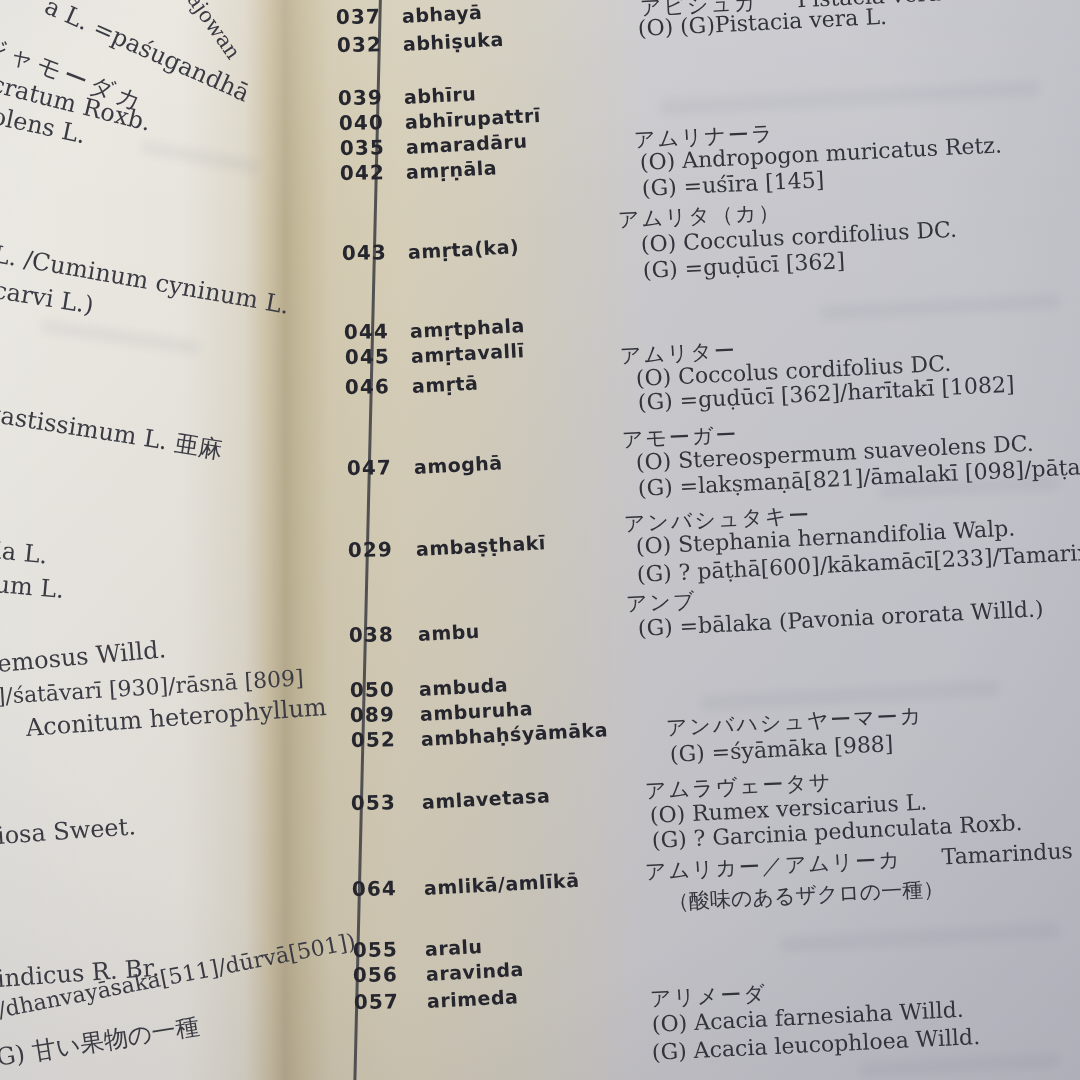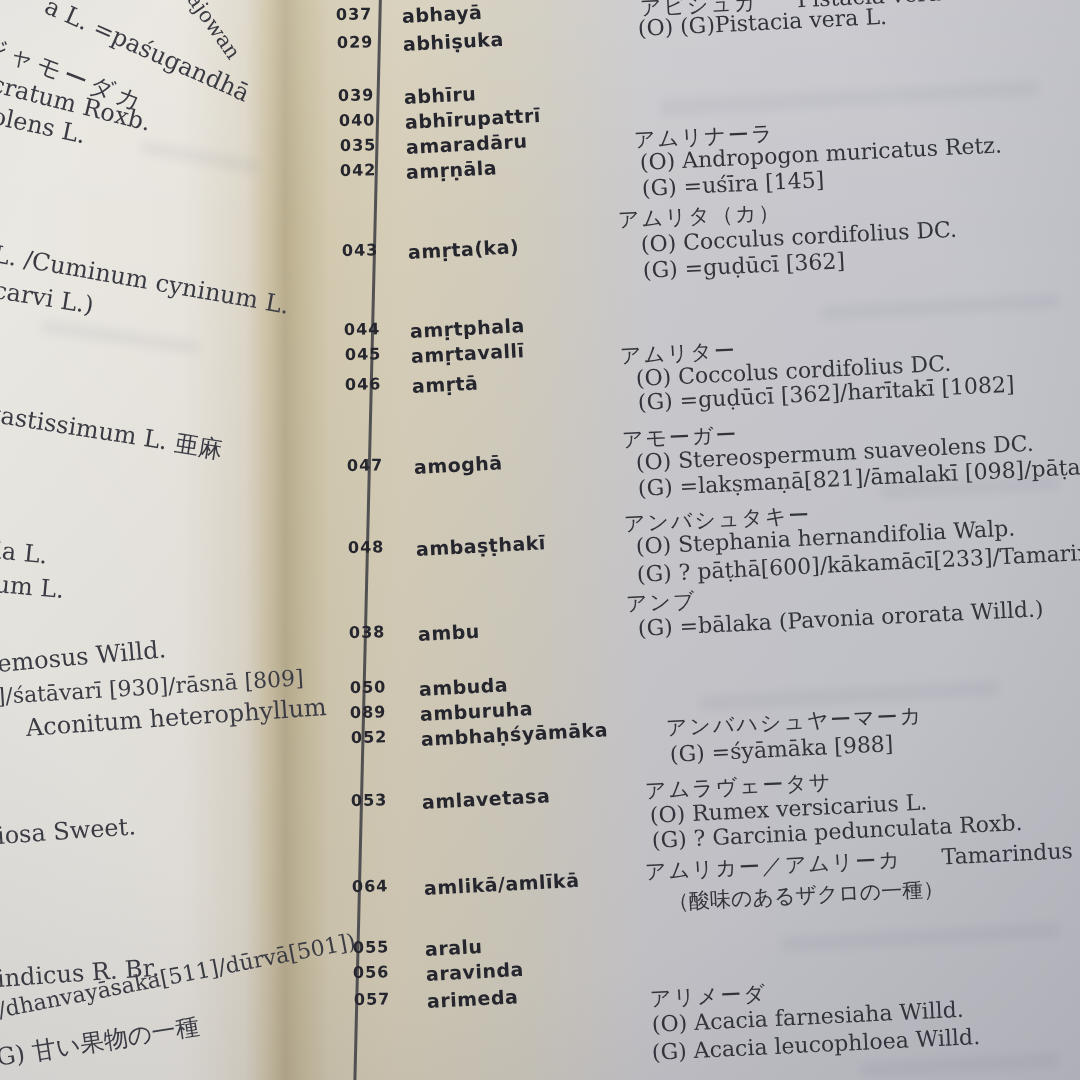--- a/index.html
+++ b/index.html
@@ -10,21 +10,21 @@
       #b9ad8e 285px,#c4b999 300px,#d2c9b0 330px,#d5cdb7 400px,
       #d0cbbd 520px,#c9c8cc 650px,#c6c6cc 800px,#c3c3ca 1080px);
     font-family:"DejaVu Serif", serif;}
   .tone{position:absolute;inset:0;pointer-events:none;
     background:linear-gradient(180deg,rgba(255,255,255,.10) 0%,rgba(255,255,255,0) 22%,rgba(55,55,80,.07) 100%);}
   .vignette{position:absolute;inset:0;pointer-events:none;
     background:radial-gradient(ellipse at 45% 40%,rgba(0,0,0,0) 60%,rgba(40,40,60,.07) 100%);}
   .rule{position:absolute;left:379px;top:-6px;width:2.5px;height:1100px;
     background:#3c3c42;opacity:.85;transform:rotate(1.35deg);transform-origin:top left;}
   .num{position:absolute;font-family:"DejaVu Sans",sans-serif;font-weight:700;
-    font-size:16px;letter-spacing:1px;color:#26262e;white-space:nowrap;
+    font-size:20px;letter-spacing:1px;color:#26262e;white-space:nowrap;
     transform:rotate(-1deg);transform-origin:left center;}
   .term{position:absolute;font-family:"DejaVu Sans",sans-serif;font-weight:700;
     font-size:19px;letter-spacing:.5px;color:#26262e;white-space:nowrap;
     transform:rotate(-3deg);transform-origin:left center;}
   .dl{position:absolute;font-size:22px;color:#33333c;white-space:nowrap;
     transform:rotate(-2.8deg);transform-origin:left center;}
   .kana{font-size:21px;letter-spacing:2px;}
   .gap{margin-left:40px;}
   .lf{position:absolute;font-size:24px;color:#3b3b44;white-space:nowrap;
     transform-origin:left top;}
@@ -62,31 +62,31 @@
   <div class="lf" style="left:-4px;top:684px;transform:rotate(-3.5deg);font-size:22px;">]/śatāvarī [930]/rāsnā [809]</div>
   <div class="lf" style="left:25px;top:714px;transform:rotate(-4deg);">Aconitum heterophyllum</div>
   <div class="lf" style="left:-4px;top:822px;transform:rotate(-4deg);">iosa Sweet.</div>
   <div class="lf" style="left:-4px;top:965px;transform:rotate(-4deg);">indicus R. Br.</div>
   <div class="lf" style="left:-4px;top:998px;transform:rotate(-11deg);font-size:22px;">/dhanvayāsaka[511]/dūrvā[501])</div>
   <div class="lf" style="left:-6px;top:1042px;transform:rotate(-9deg);">G) 甘い果物の一種</div>
 
   <div class="rule"></div>
 
   <div class="num" style="left:336px;top:5px;">037</div>
-  <div class="num" style="left:337px;top:33px;">029</div>
+  <div class="num" style="left:337px;top:33px;">032</div>
   <div class="num" style="left:338px;top:86px;">039</div>
   <div class="num" style="left:339px;top:111px;">040</div>
   <div class="num" style="left:340px;top:136px;">035</div>
   <div class="num" style="left:340px;top:161px;">042</div>
   <div class="num" style="left:342px;top:241px;">043</div>
   <div class="num" style="left:344px;top:320px;text-align:right;">044</div>
   <div class="num" style="left:345px;top:345px;">045</div>
   <div class="num" style="left:345px;top:375px;">046</div>
   <div class="num" style="left:347px;top:456px;">047</div>
-  <div class="num" style="left:348px;top:538px;">048</div>
+  <div class="num" style="left:348px;top:538px;">029</div>
   <div class="num" style="left:349px;top:623px;">038</div>
   <div class="num" style="left:350px;top:678px;">050</div>
   <div class="num" style="left:350px;top:703px;">089</div>
   <div class="num" style="left:351px;top:728px;">052</div>
   <div class="num" style="left:351px;top:791px;">053</div>
   <div class="num" style="left:352px;top:877px;">064</div>
   <div class="num" style="left:353px;top:938px;">055</div>
   <div class="num" style="left:353px;top:963px;">056</div>
   <div class="num" style="left:354px;top:990px;">057</div>
 

